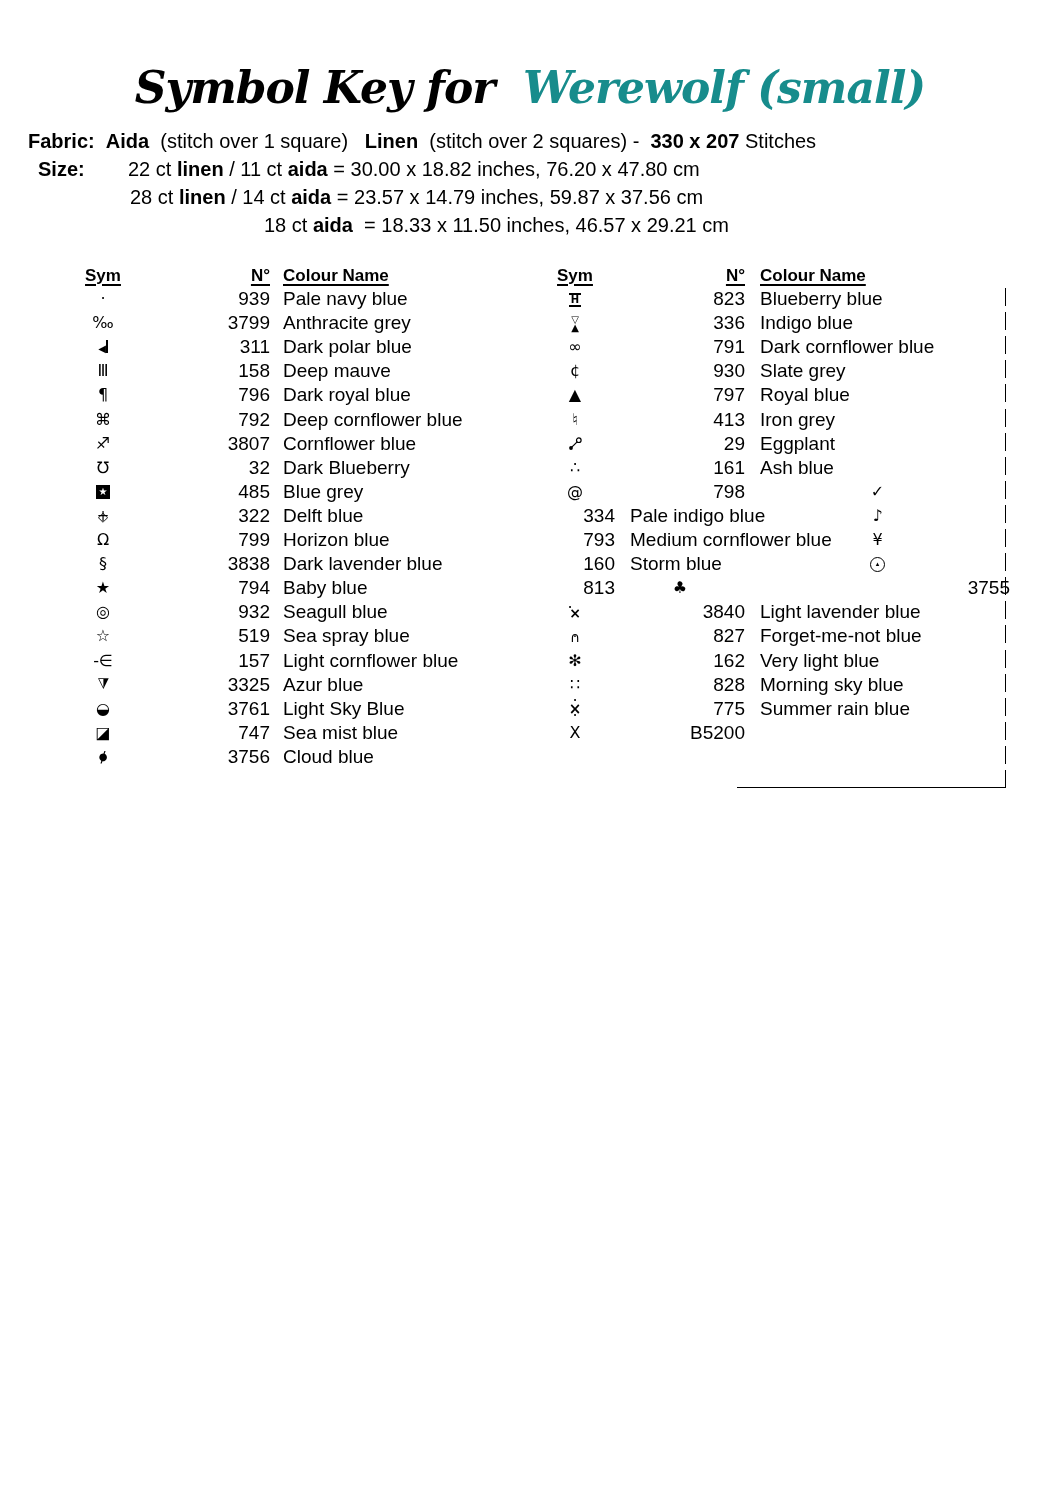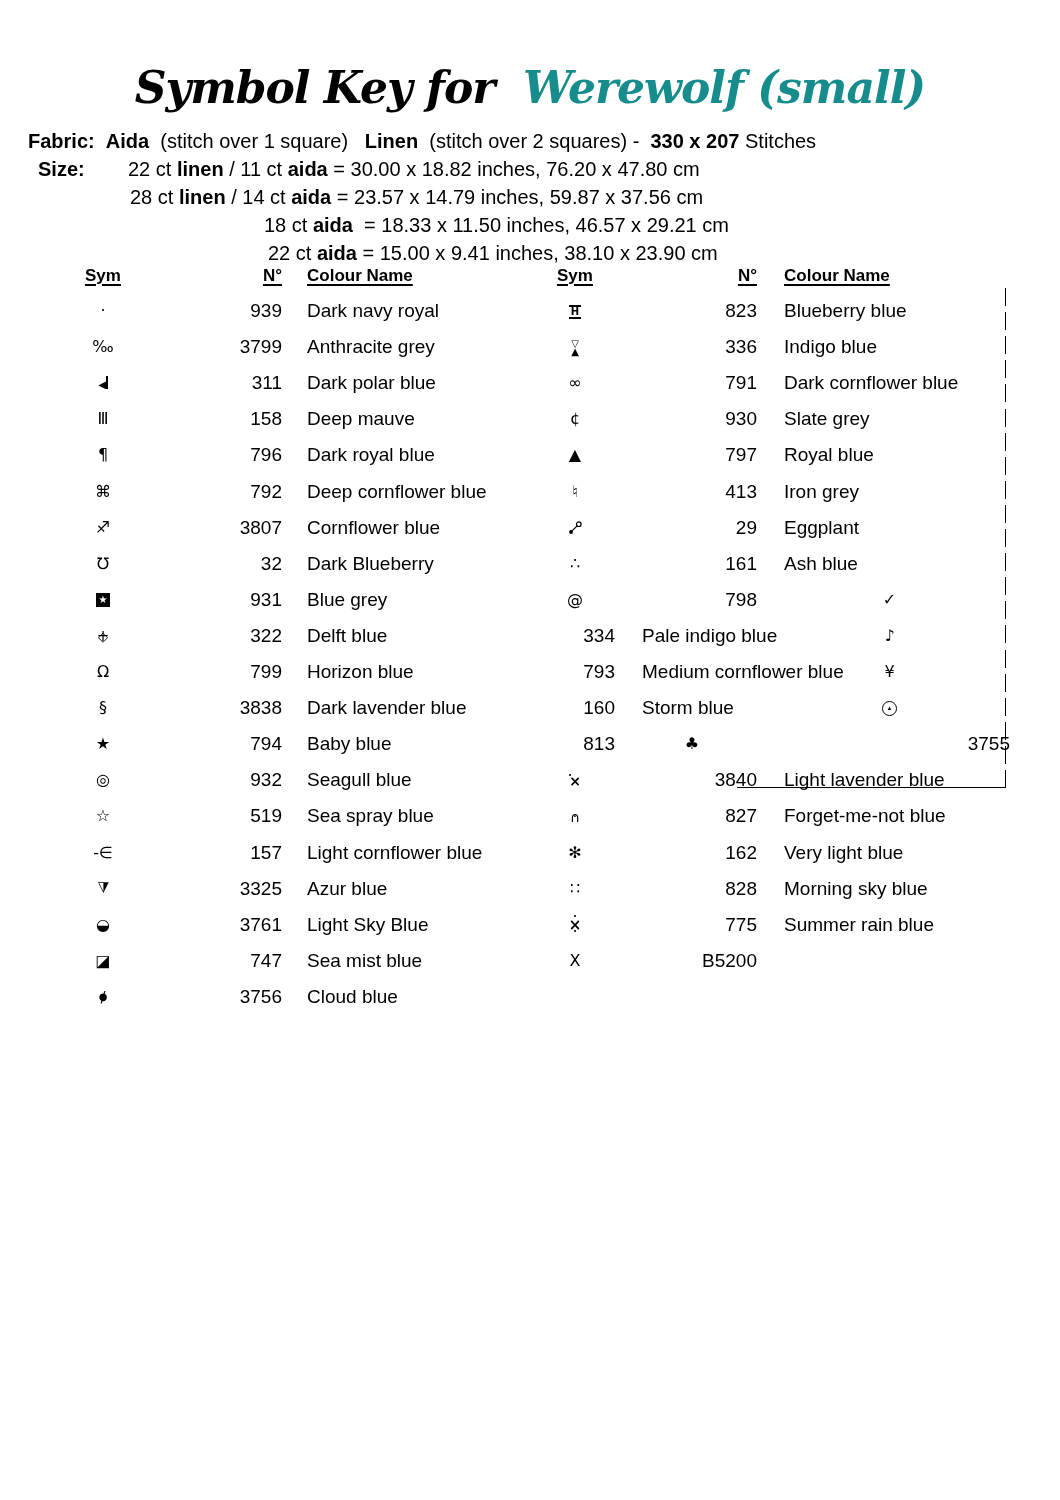--- a/index.html
+++ b/index.html
@@ -11,21 +11,21 @@
          font-family:"DejaVu Serif",serif;font-style:italic;font-weight:700;
          font-size:44px;letter-spacing:-1px;white-space:pre;}
   .title .subject{letter-spacing:-1px;}
 
   
   .info{position:absolute;font-size:20px;white-space:pre-wrap;line-height:26px;}
   .b{font-weight:700;}
   .lab{font-weight:700;display:inline-block;}
 
   
-  .col{position:absolute;top:263px;display:grid;grid-auto-rows:24.1px;gap:12px;}
+  .col{position:absolute;top:263px;display:grid;grid-auto-rows:24.1px;}
   .col0{left:60px;width:472px;grid-template-columns:86px 124px auto;}
   .col1{left:535px;width:475px;grid-template-columns:80px 130px auto;}
   .cell{line-height:24px;font-size:19px;white-space:nowrap;}
   .c{text-align:center;}
   .r{text-align:right;}
   .n{text-align:left;padding-left:13px;}
   .col1 .n{padding-left:15px;}
   .h{font-size:17px;font-weight:700;line-height:26px;height:26px;
      text-decoration:underline;text-decoration-thickness:2px;text-underline-offset:3px;}
   .sym{font-family:"DejaVu Sans","DejaVu Serif","Liberation Sans",sans-serif;font-size:16px;}
@@ -57,29 +57,28 @@
 
 <div class="page">
 
   <div class="title"><span>Symbol Key for </span><span class="subject" id="title-subject" style="color: rgb(23, 140, 140);"> Werewolf (small)</span></div>
 
   <div class="info" style="top:128px;left:28px;"><span class="b">Fabric:</span><span>  </span><span class="b">Aida</span><span>  (stitch over 1 square)   </span><span class="b">Linen</span><span>  (stitch over 2 squares) -  </span><span class="b">330 x 207</span><span> Stitches</span></div>
 
   <div class="info" style="top:156px;left:38px;"><span class="lab" style="width:90px;">Size:</span><span><span>22 ct </span><span class="b">linen</span><span> / 11 ct </span><span class="b">aida</span><span> = 30.00 x 18.82 inches, 76.20 x 47.80 cm</span></span></div>
   <div class="info" style="top:184px;left:130px;"><span>28 ct </span><span class="b">linen</span><span> / 14 ct </span><span class="b">aida</span><span> = 23.57 x 14.79 inches, 59.87 x 37.56 cm</span></div>
   <div class="info" style="top:212px;left:264px;"><span>18 ct </span><span class="b">aida</span><span>  = 18.33 x 11.50 inches, 46.57 x 29.21 cm</span></div>
-  <div class="info" style="top:240px;left:268px;"><span>22 ct </span><span class="b">aida</span><span> = 15.00 x 9.41 inches, 38.10 x 23.90 cm</span></div>
 
   <div class="col col0">
       <div class="cell h c">Sym</div>
       <div class="cell h r">N°</div>
       <div class="cell h n">Colour Name</div>
       <div class="cell c sym">·</div>
       <div class="cell r">939</div>
-      <div class="cell n">Dark navy royal</div>
+      <div class="cell n">Pale navy blue</div>
       <div class="cell c sym">‰</div>
       <div class="cell r">3799</div>
       <div class="cell n">Anthracite grey</div>
       <div class="cell c sym"><span class="flag"><span class="tri">◀</span></span></div>
       <div class="cell r">311</div>
       <div class="cell n">Dark polar blue</div>
       <div class="cell c sym">Ⅲ</div>
       <div class="cell r">158</div>
       <div class="cell n">Deep mauve</div>
       <div class="cell c sym">¶</div>
@@ -88,21 +87,21 @@
       <div class="cell c sym">⌘</div>
       <div class="cell r">792</div>
       <div class="cell n">Deep cornflower blue</div>
       <div class="cell c sym">♐</div>
       <div class="cell r">3807</div>
       <div class="cell n">Cornflower blue</div>
       <div class="cell c sym">℧</div>
       <div class="cell r">32</div>
       <div class="cell n">Dark Blueberry</div>
       <div class="cell c sym"><span class="starsq">★</span></div>
-      <div class="cell r">931</div>
+      <div class="cell r">485</div>
       <div class="cell n">Blue grey</div>
       <div class="cell c sym"><span class="ov"><span class="pc" style="font-size:13px;">◇</span><span class="pc" style="font-size:15px;font-weight:400;">+</span></span></div>
       <div class="cell r">322</div>
       <div class="cell n">Delft blue</div>
       <div class="cell c sym">Ω</div>
       <div class="cell r">799</div>
       <div class="cell n">Horizon blue</div>
       <div class="cell c sym">§</div>
       <div class="cell r">3838</div>
       <div class="cell n">Dark lavender blue</div>

